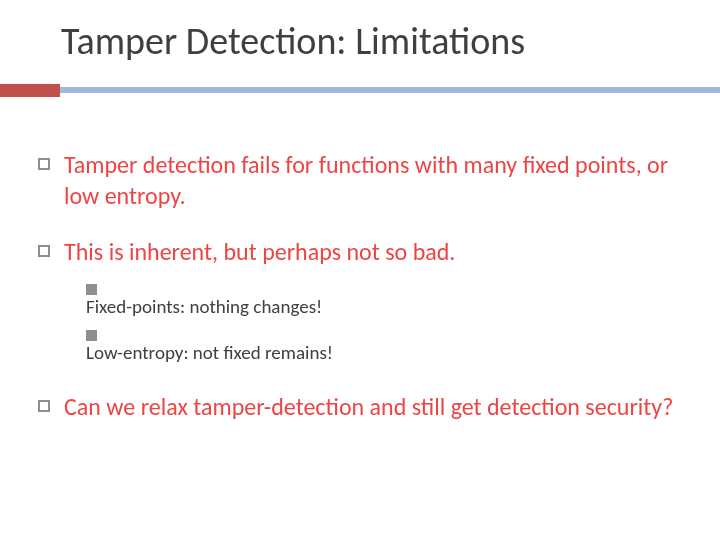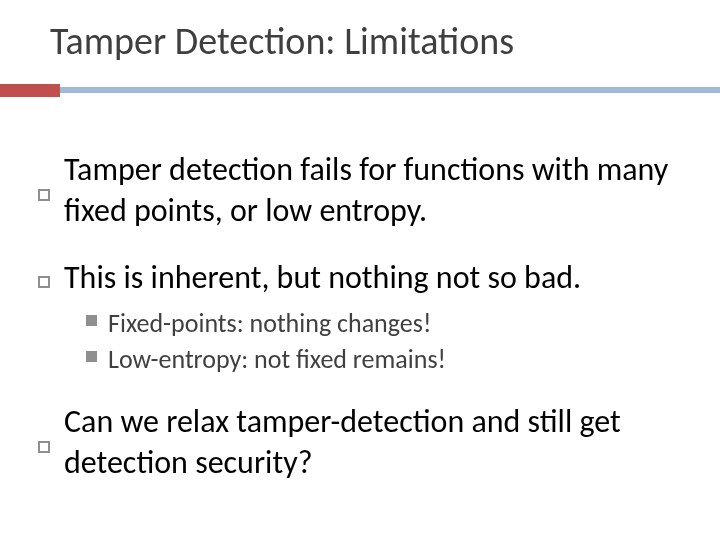--- a/index.html
+++ b/index.html
@@ -13,21 +13,21 @@
     overflow: hidden;
   }
   .slide {
     position: relative;
     width: 720px;
     height: 540px;
     box-sizing: border-box;
   }
   .title {
     position: absolute;
-    left: 50px;
+    left: 61px;
     top: 18px;
     font-size: 38px;
     font-weight: 400;
     color: #3f3f3f;
   }
   .rule-wrap {
     position: absolute;
     left: 0;
     top: 84px;
     width: 720px;
@@ -49,48 +49,49 @@
     background: #9fb9d9;
   }
   .content {
     position: absolute;
     left: 38px;
     top: 150px;
     width: 640px;
   }
   .lvl1 {
     display: flex;
-    align-items: center;
-    font-size: 32px;
+    align-items: flex-start;
+    font-size: 24px;
     line-height: 1.28;
-    color: #000000;
+    color: #ef4444;
     margin-bottom: 26px;
   }
   .lvl1 .bullet {
     flex: 0 0 auto;
     width: 12px;
     height: 12px;
     border: 2px solid #8f8f8f;
     margin-top: 8px;
     margin-right: 14px;
     box-sizing: border-box;
   }
   .lvl1 .txt { flex: 1 1 auto; }
   .sublist {
     margin-left: 48px;
     margin-top: -18px;
     margin-bottom: 26px;
   }
   .lvl2 {
     display: flex;
     align-items: flex-start;
-    font-size: 26px;
+    font-size: 19px;
     line-height: 1.3;
     color: #404040;
     margin-bottom: 2px;
+    flex-direction: column;
   }
   .lvl2 .bullet {
     flex: 0 0 auto;
     width: 11px;
     height: 11px;
     background: #8f8f8f;
     margin-top: 8px;
     margin-right: 11px;
   }
   .lvl2 .txt { flex: 1 1 auto; }
@@ -109,21 +110,21 @@
 
   <div class="content">
 
     <div class="lvl1">
       <span class="bullet"></span>
       <span class="txt">Tamper detection fails for functions with many fixed points, or low entropy.</span>
     </div>
 
     <div class="lvl1">
       <span class="bullet"></span>
-      <span class="txt">This is inherent, but nothing not so bad.</span>
+      <span class="txt">This is inherent, but perhaps not so bad.</span>
     </div>
 
     <div class="sublist">
       <div class="lvl2">
         <span class="bullet"></span>
         <span class="txt">Fixed-points:  nothing changes!</span>
       </div>
       <div class="lvl2">
         <span class="bullet"></span>
         <span class="txt">Low-entropy:  not fixed remains!</span>

